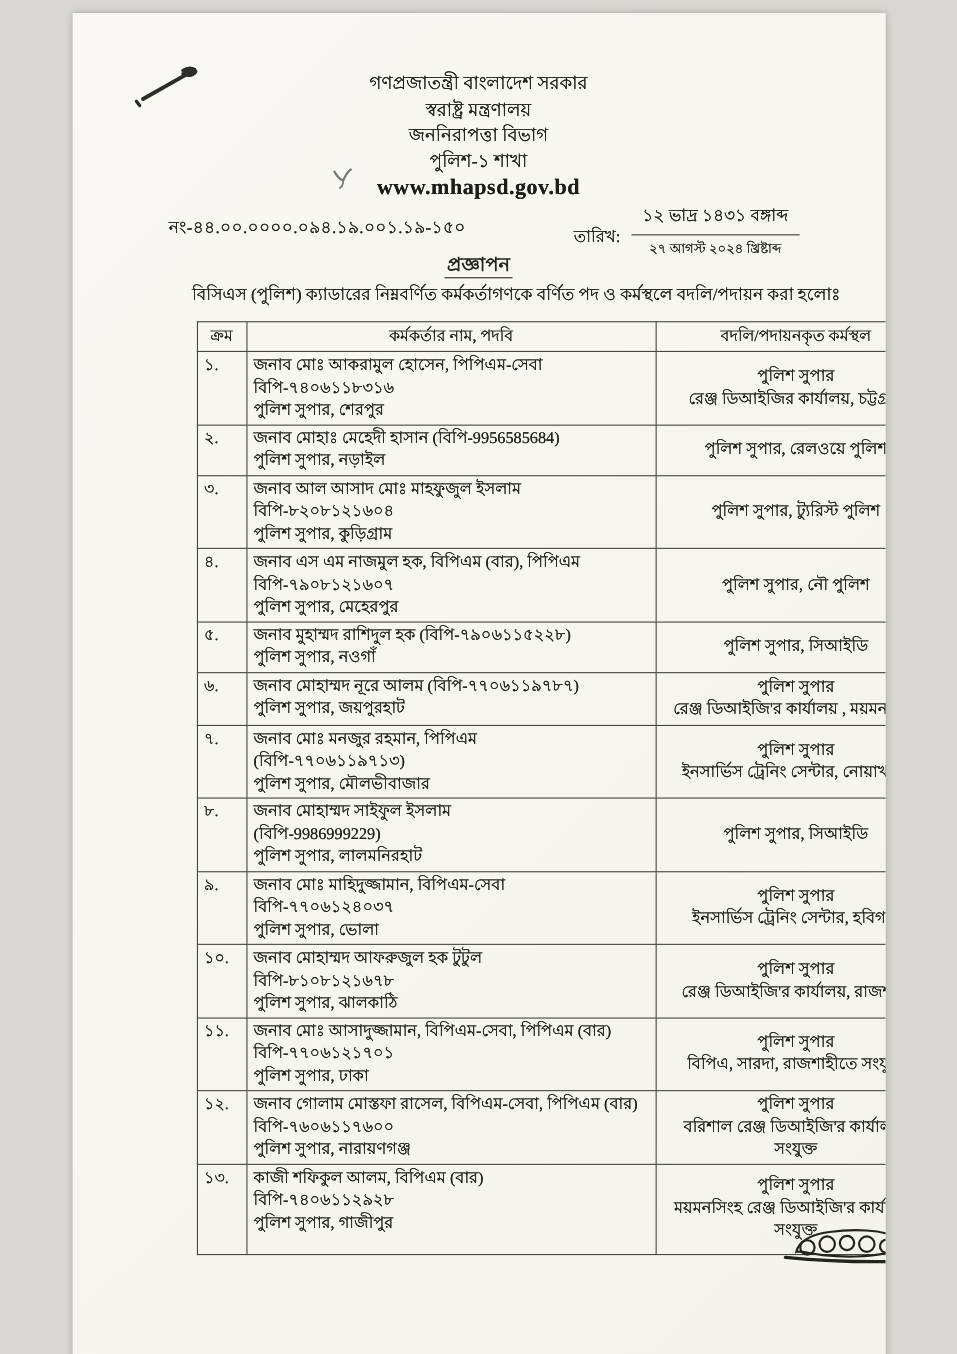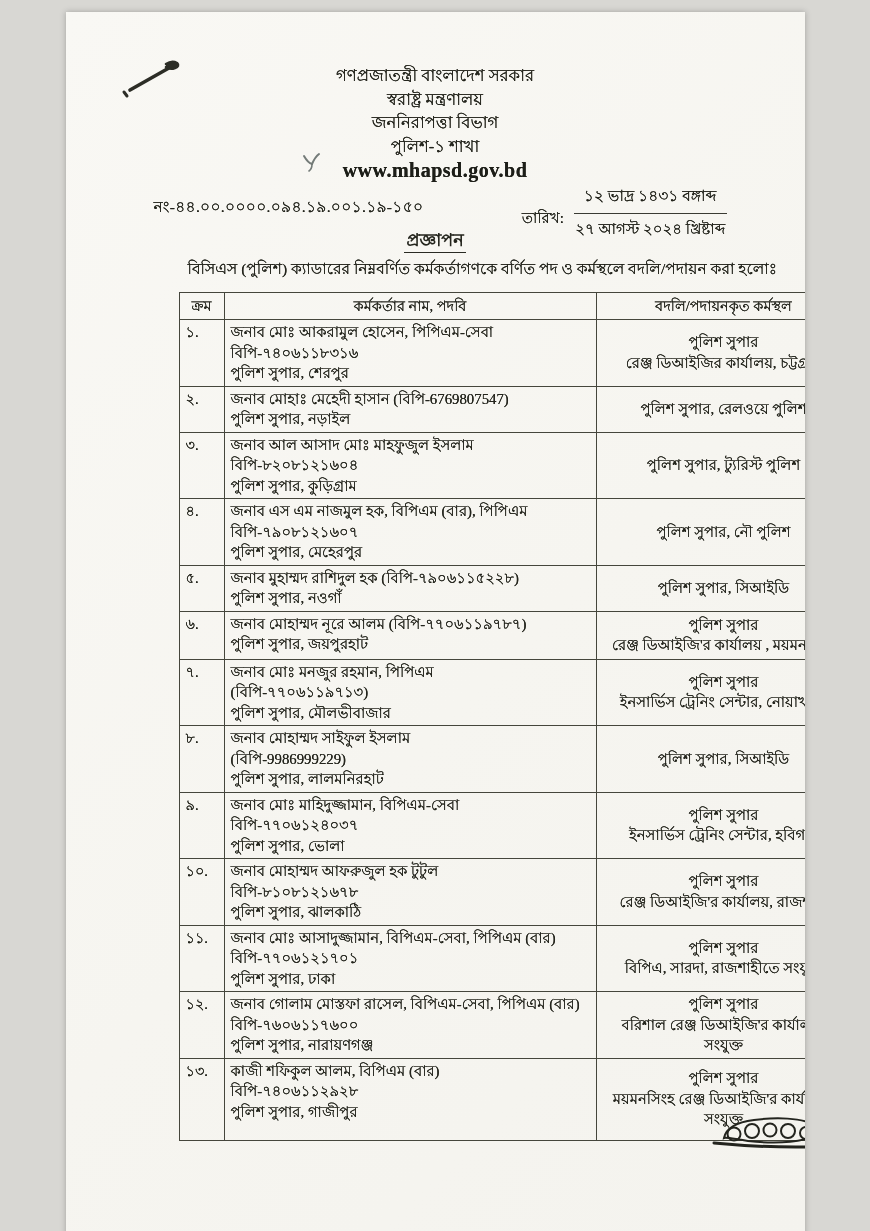--- a/index.html
+++ b/index.html
@@ -37,32 +37,32 @@
   .date-block{
     position:absolute;right:78px;top:172px;
     display:flex;align-items:center;gap:10px;font-size:15px;
   }
   .date-label{padding-top:10px;}
   .date-stack{text-align:center;}
   .date-top{
     padding:0 10px 3px 10px;border-bottom:1.6px solid #3a3b33;
     font-size:15.5px;
   }
-  .date-bottom{padding-top:3px;font-size:15px;}
+  .date-bottom{padding-top:3px;font-size:12px;}
 
   
   .notif-title{
     position:absolute;top:215px;left:0;width:100%;text-align:center;
     font-size:17.5px;font-weight:bold;
   }
   .notif-title span{
     border-bottom:1.7px solid #2a2b23;padding:0 2px 2px 2px;
   }
   .intro{
-    position:absolute;left:122px;top:246px;width:660px;
+    position:absolute;left:109px;top:246px;width:660px;
     font-size:15.5px;line-height:21px;
   }
 
   
   table.transfer{
     position:absolute;left:113px;top:280px;
     width:672px;border-collapse:collapse;table-layout:fixed;
     font-size:14.8px;line-height:20.5px;
   }
   table.transfer col.c-serial{width:45px;}
@@ -132,21 +132,21 @@
       <tr style="height:66px">
         <td class="serial">১.</td>
         <td class="name">জনাব মোঃ আকরামুল হোসেন, পিপিএম-সেবা
 বিপি-৭৪০৬১১৮৩১৬
 পুলিশ সুপার, শেরপুর</td>
         <td class="post">পুলিশ সুপার
 রেঞ্জ ডিআইজির কার্যালয়, চট্টগ্রাম</td>
       </tr>
       <tr style="height:44px">
         <td class="serial">২.</td>
-        <td class="name">জনাব মোহাঃ মেহেদী হাসান (বিপি-6769807547)
+        <td class="name">জনাব মোহাঃ মেহেদী হাসান (বিপি-9956585684)
 পুলিশ সুপার, নড়াইল</td>
         <td class="post">পুলিশ সুপার, রেলওয়ে পুলিশ</td>
       </tr>
       <tr style="height:64px">
         <td class="serial">৩.</td>
         <td class="name">জনাব আল আসাদ মোঃ মাহফুজুল ইসলাম
 বিপি-৮২০৮১২১৬০৪
 পুলিশ সুপার, কুড়িগ্রাম</td>
         <td class="post">পুলিশ সুপার, ট্যুরিস্ট পুলিশ</td>
       </tr>

